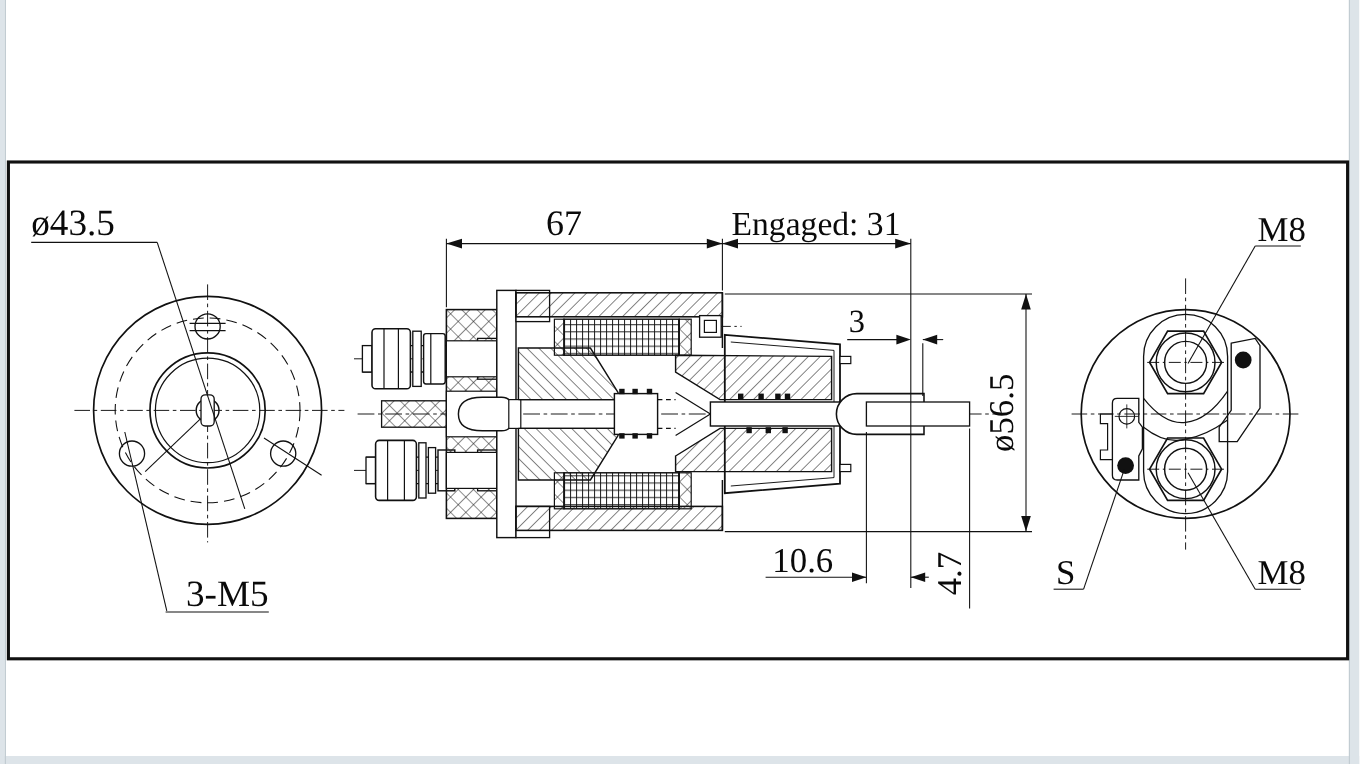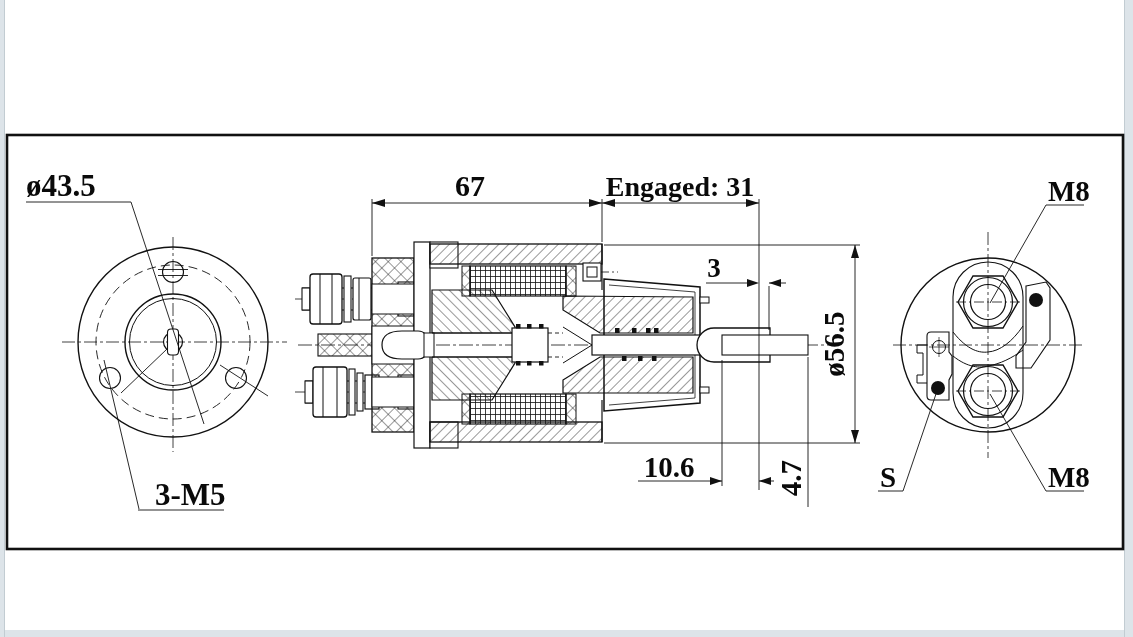--- a/index.html
+++ b/index.html
@@ -1,17 +1,17 @@
 <!DOCTYPE html>
 <html><head>
 <meta charset="utf-8">
 <style>
   html,body{margin:0;padding:0;background:#ffffff;}
   .page{position:relative;width:1133px;height:637px;background:#ffffff;overflow:hidden;
-        font-family:"Liberation Serif", serif;font-weight:bold;}
+        font-family:"Liberation Serif", serif;}
   svg{position:absolute;left:0;top:0;display:block;}
   svg text{fill:#0a0a0a;}
 </style>
 </head>
 <body>
 
 <div class="page">
 <svg width="1133" height="637" viewBox="0 0 1133 637">
   <defs>
     <pattern id="hatchA" width="7" height="7" patternUnits="userSpaceOnUse" patternTransform="rotate(45)">

